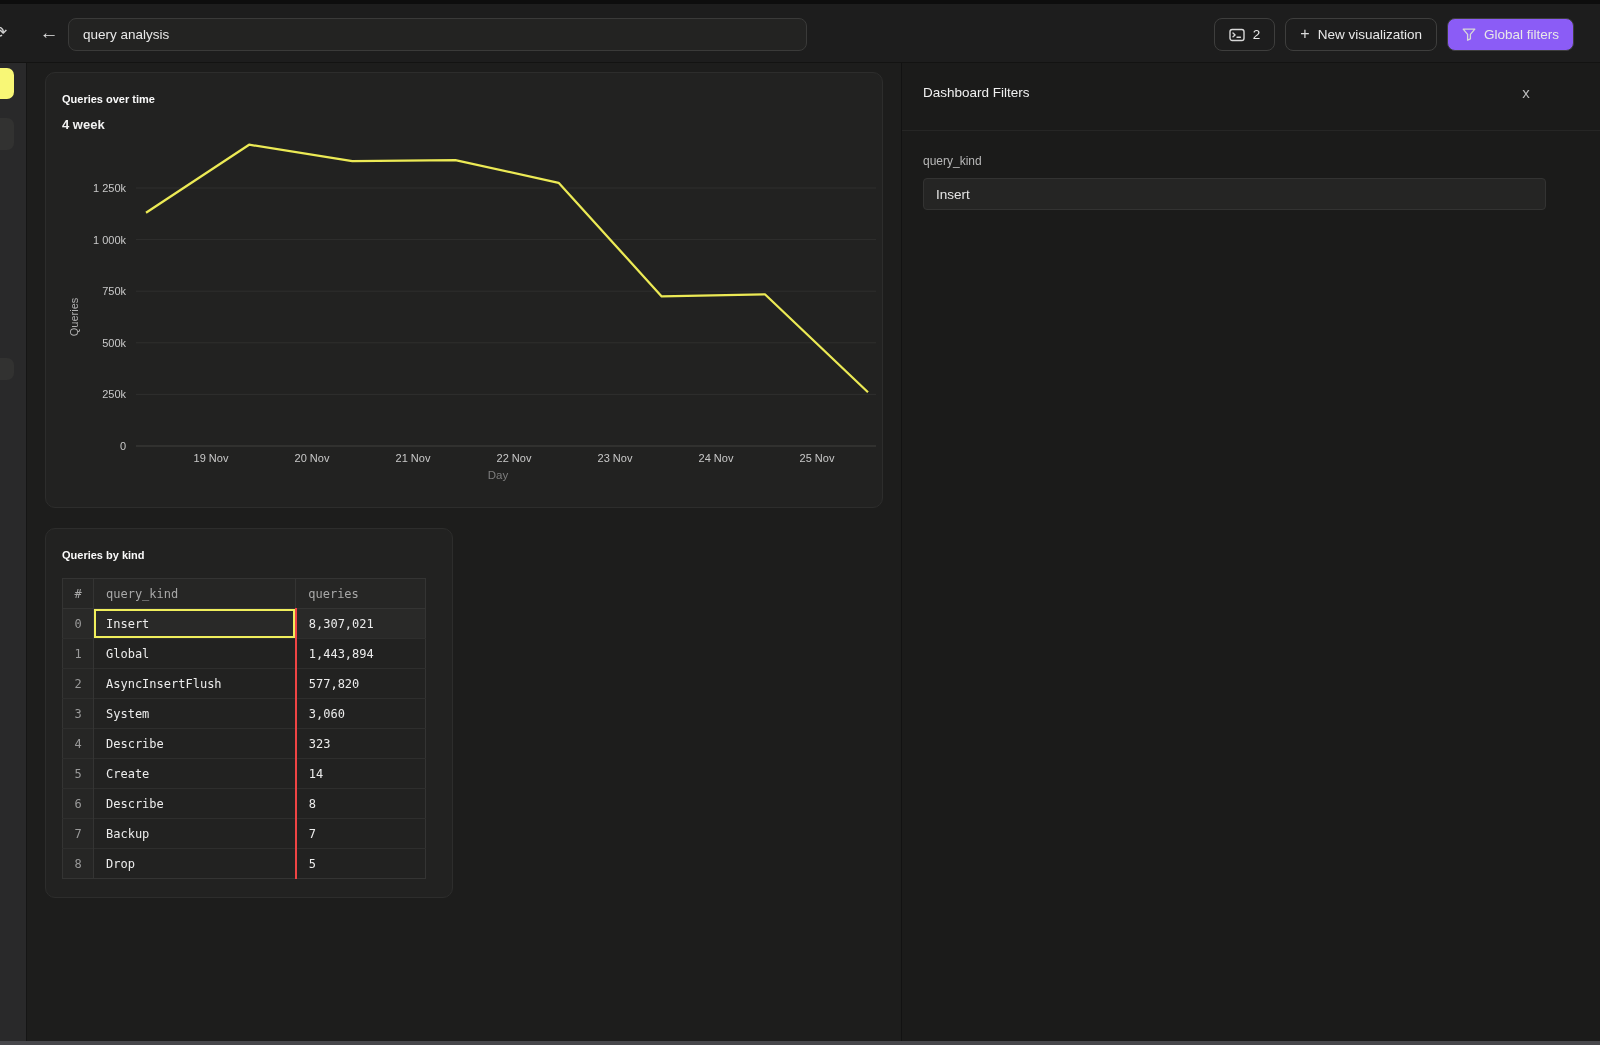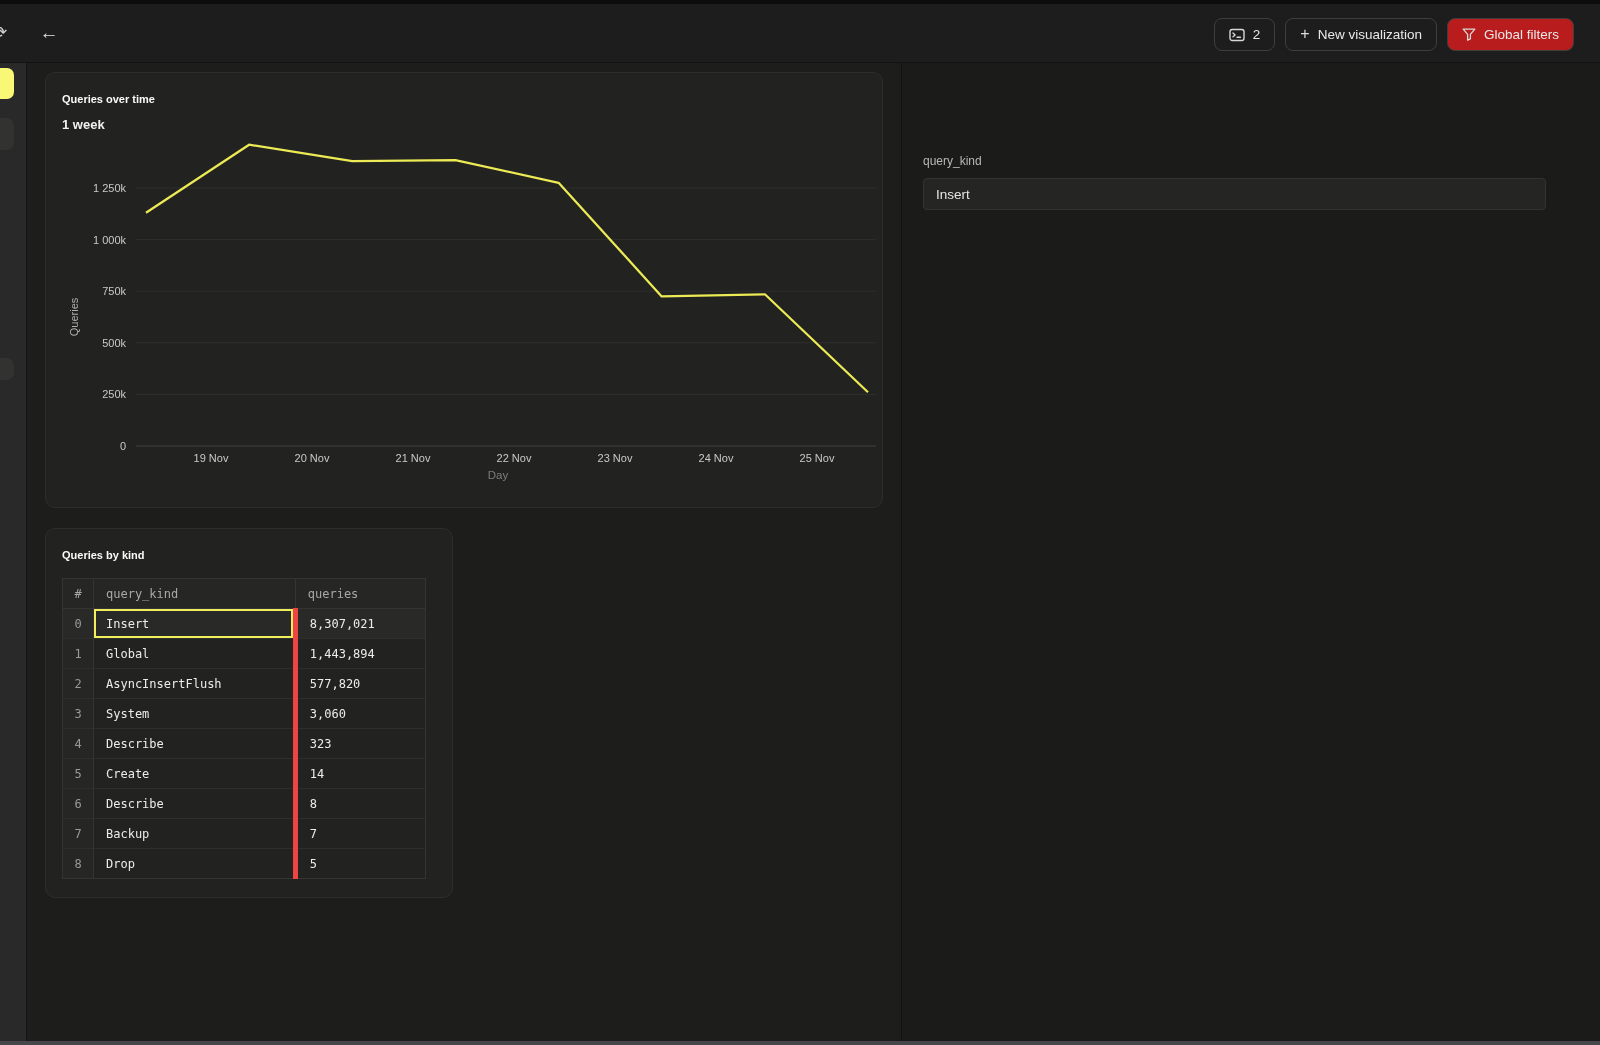--- a/index.html
+++ b/index.html
@@ -18,21 +18,21 @@
               cursor:pointer; line-height:30px; text-align:center; }
   .title-input { position:absolute; left:68px; top:14px; width:739px; height:33px;
                  background:#232322; border:1px solid #3a3a39; border-radius:8px;
                  color:#e9e9e9; font-size:13.5px; padding:0 14px;
                  font-family:"Liberation Sans", sans-serif; }
   .topbar-right { position:absolute; right:26px; top:14px; display:flex; gap:10px; }
   .tb-btn { height:33px; display:flex; align-items:center; gap:8px; padding:0 14px;
             background:#1d1d1d; border:1px solid #3e3e3d; border-radius:8px;
             color:#e8e8e8; font-size:13.5px; cursor:pointer;
             font-family:"Liberation Sans", sans-serif; }
-  .tb-btn.filled { background:#b91c1c; border-color:#3e3e3d; }
+  .tb-btn.filled { background:#8b5cf6; border-color:#3e3e3d; }
   .tb-btn svg { display:block; }
   .plus-glyph { font-size:16px; color:#dddddd; margin-top:-1px; }
 
   
   .left-rail { position:absolute; left:0; top:63px; width:27px; height:982px;
                background:#29292a; border-right:1px solid #151515; }
   .rail-item { position:absolute; left:-7px; width:21px; border-radius:7px; }
   .rail-item.active { top:5px; height:31px; background:#f8f776; }
   .rail-item.g1 { top:55px; height:32px; background:#323231; }
   .rail-item.g2 { top:295px; height:22px; background:#323231; }
@@ -54,21 +54,21 @@
             border-collapse:collapse; font-family:"DejaVu Sans Mono", monospace;
             font-size:12px; border:1px solid #343433; }
   .qtable th { background:#262625; color:#a8a8a8; font-weight:normal;
                height:30px; border:1px solid #343433; text-align:left;
                padding:0 12px; }
   .qtable th.idx { text-align:center; padding:0; width:31px; }
   .qtable td { height:30px; border-top:1px solid #2e2e2d; color:#ececec;
                padding:0 12px; }
   .qtable td.idx { background:#262625; color:#9a9a9a; text-align:center;
                    padding:0; border-right:1px solid #343433; }
-  .qtable td.num { border-left:5px solid #ef4444; }
+  .qtable td.num { border-left:2px solid #ef4444; }
   .qtable tr.selected td { background:#292928; }
   .qtable tr.selected td.kind { box-shadow:inset 0 0 0 2px #f0ee5c; }
 
   
   .filters-panel { position:absolute; left:901px; top:63px; width:699px; height:982px;
                    background:#1b1b1a; border-left:1px solid #121212; }
   .fp-header { position:absolute; left:0; top:0; width:100%; height:68px;
                border-bottom:1px solid #262625; }
   .fp-title { position:absolute; left:21px; top:22px; font-size:13.5px;
               color:#f0f0f0; }
@@ -86,20 +86,21 @@
                background:#47474b; }
 </style>
 </head>
 <body>
 
 <div class="window-edge"></div>
 
 <div class="topbar">
   <span class="refresh-wrap">⟳</span>
   <button class="back-btn">←</button>
+  <input class="title-input" value="query analysis" style="">
   <div class="topbar-right">
     <button class="tb-btn">
       <span>
         <svg width="16" height="14" viewBox="0 0 16 14">
           <rect x="1" y="1.5" width="14" height="11" rx="2.2" fill="none" stroke="#d8d8d8" stroke-width="1.4"></rect>
           <path d="M4 5l2.1 1.9L4 8.8" fill="none" stroke="#d8d8d8" stroke-width="1.4" stroke-linecap="round" stroke-linejoin="round"></path>
           <line x1="8" y1="9.3" x2="11.4" y2="9.3" stroke="#d8d8d8" stroke-width="1.4" stroke-linecap="round"></line>
         </svg>
       </span>
       <span>2</span>
@@ -146,21 +147,21 @@
         <text x="367" y="389" text-anchor="middle" font-size="11" fill="#c9c9c9" font-family="Liberation Sans, sans-serif">21 Nov</text>
         <text x="468" y="389" text-anchor="middle" font-size="11" fill="#c9c9c9" font-family="Liberation Sans, sans-serif">22 Nov</text>
         <text x="569" y="389" text-anchor="middle" font-size="11" fill="#c9c9c9" font-family="Liberation Sans, sans-serif">23 Nov</text>
         <text x="670" y="389" text-anchor="middle" font-size="11" fill="#c9c9c9" font-family="Liberation Sans, sans-serif">24 Nov</text>
         <text x="771" y="389" text-anchor="middle" font-size="11" fill="#c9c9c9" font-family="Liberation Sans, sans-serif">25 Nov</text>
         <text x="452" y="406" text-anchor="middle" font-size="11.5" fill="#7e7e7e" font-family="Liberation Sans, sans-serif">Day</text>
         <text x="32" y="244" text-anchor="middle" font-size="11" fill="#b0b0b0" transform="rotate(-90 32 244)" font-family="Liberation Sans, sans-serif">Queries</text>
         <polyline points="100.0,139.8 203.1,71.7 306.3,88.2 409.4,87.1 512.6,109.8 615.7,223.4 718.9,221.3 822.0,319.3" fill="none" stroke="#ecea55" stroke-width="2.25" stroke-linejoin="round"></polyline>
       </svg>
     <div class="card-title">Queries over time</div>
-    <div class="card-subtitle">1 week</div>
+    <div class="card-subtitle">4 week</div>
   </section>
 
   <section class="card table-card">
     <div class="card-title">Queries by kind</div>
     <table class="qtable">
       <thead>
         <tr>
           <th class="idx">#</th>
           <th>query_kind</th>
           <th>queries</th>
@@ -212,17 +213,21 @@
             <td class="kind">Drop</td>
             <td class="num">5</td>
           </tr>
         </tbody>
     </table>
   </section>
 
 </div>
 
 <aside class="filters-panel">
+  <div class="fp-header">
+    <div class="fp-title">Dashboard Filters</div>
+    <button class="fp-close">x</button>
+  </div>
   <div class="fp-field-label">query_kind</div>
   <input class="fp-input" value="Insert" style="">
 </aside>
 
 <div class="dock-edge"></div>
 
 </body></html>

